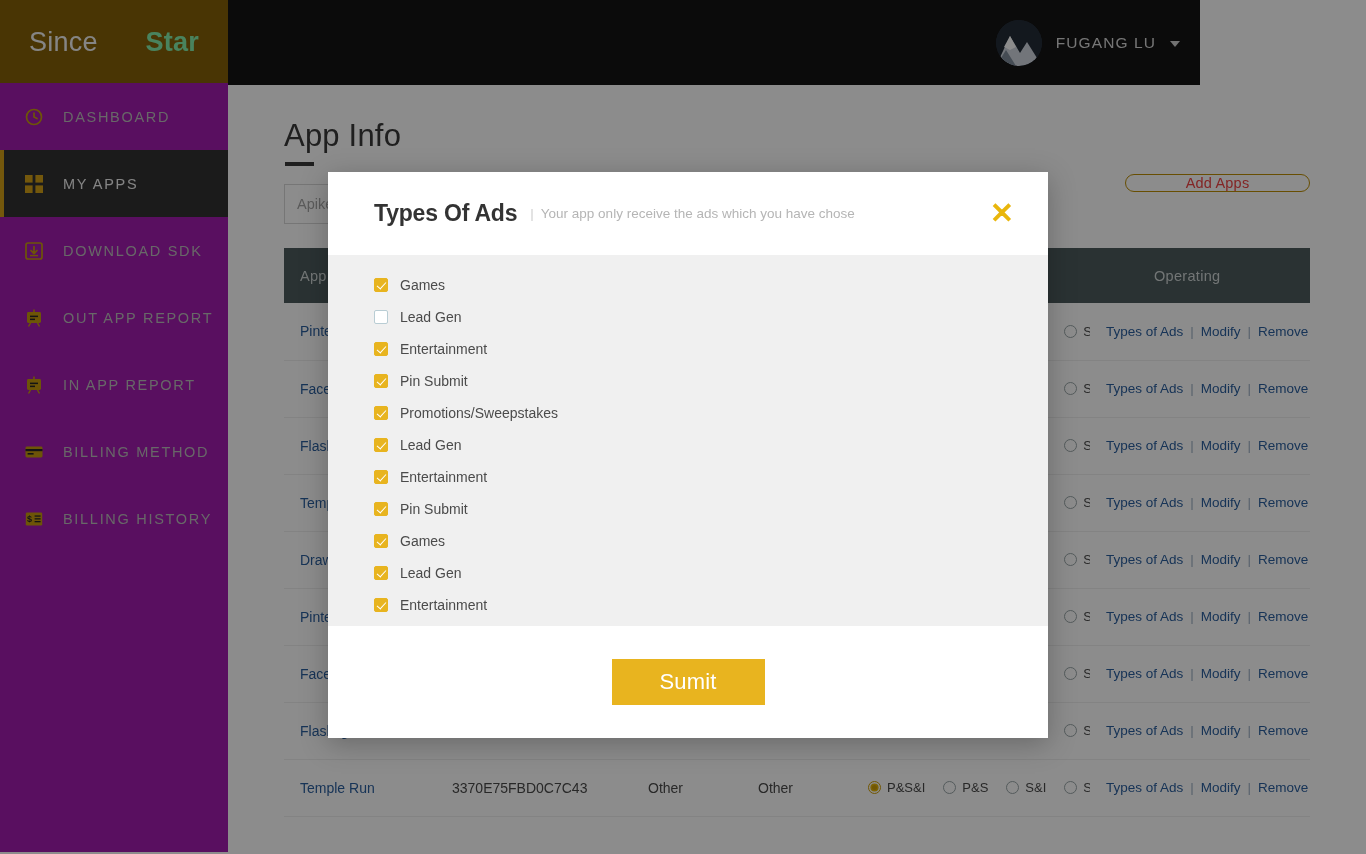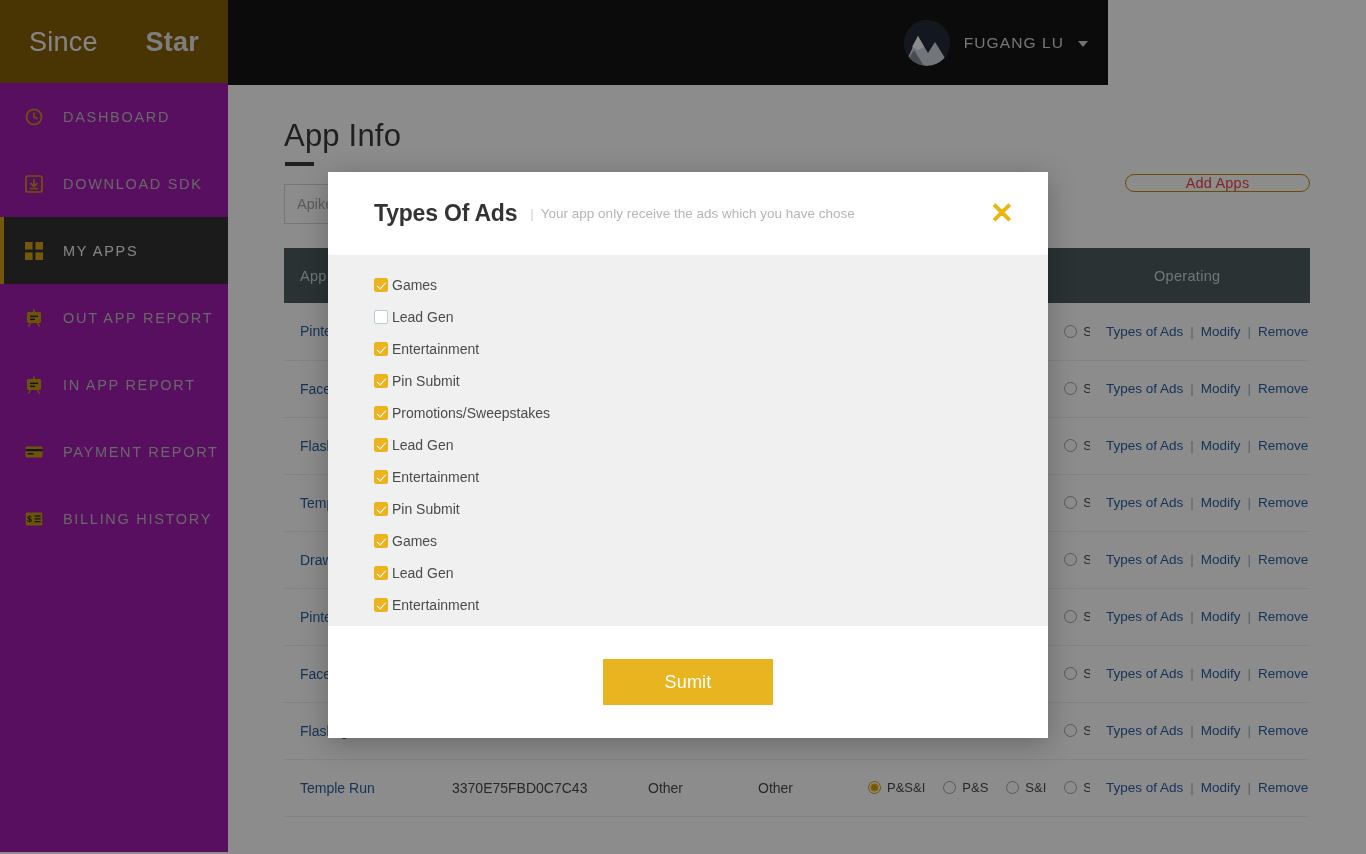--- a/index.html
+++ b/index.html
@@ -13,34 +13,34 @@
 
   
   #app {
     position: relative;
     width: 1366px; height: 854px;
   }
 
   
   .topbar {
     position: absolute; top: 0; left: 0;
-    width: 1108px; height: 85px;
+    width: 1200px; height: 85px;
     background: #141414;
     display: flex; align-items: center; gap: 18px;
   }
   .logo {
     width: 228px; height: 85px;
     background: #866209;
     display: flex; align-items: center; justify-content: center;
     font-size: 27px; letter-spacing: .2px;
     color: #fdfdfd;
     user-select: none;
   }
   .logo .l-since { font-weight: 300; color: #f2f2f2; }
-  .logo .l-star  { font-weight: 700; color: #e5e5e5; margin-left: 48px; }
+  .logo .l-star  { font-weight: 700; color: #86efac; margin-left: 48px; }
 
   .topbar-right {
     margin-left: auto;
     display: flex; align-items: center;
     gap: 14px;
     padding-right: 20px;
     height: 85px;
   }
   .avatar {
     width: 46px; height: 46px; border-radius: 50%;
@@ -251,21 +251,21 @@
     padding: 14px 0 10px 0;
     position: relative;
   }
   .modal-body::-webkit-scrollbar { width: 9px; }
   .modal-body::-webkit-scrollbar-track { background: #f0f0f0; }
   .modal-body::-webkit-scrollbar-thumb {
     background: #9b9b9b; border-radius: 5px;
   }
   .chk-row {
     display: flex; align-items: center;
-    gap: 4px;
+    gap: 12px;
     height: 32px;
     padding-left: 46px;
     cursor: pointer;
     text-align: center;
   }
   .chk-box {
     width: 14px; height: 14px;
     border-radius: 2px;
     flex: 0 0 auto;
     position: relative;
@@ -283,25 +283,25 @@
     transform: rotate(42deg);
   }
   .chk-lbl { font-size: 14px; color: #4b4b4b; }
   .modal-foot {
     height: 112px;
     background: #fff;
     display: flex; align-items: center; justify-content: center;
     flex: 0 0 auto;
   }
   .submit-btn {
-    width: 170px; height: 46px;
+    width: 153px; height: 46px;
     background: #e8b41f;
     border: none;
     color: #ffffff;
-    font-size: 18px;
+    font-size: 22px;
     font-family: "Liberation Sans", sans-serif;
     cursor: pointer;
     letter-spacing: .2px;
   }
 </style>
 </head>
 <body>
 
 <div id="app">
 
@@ -336,41 +336,41 @@
     <div class="nav-item">
       <span class="nav-ico">
         <svg width="18" height="18" viewBox="0 0 18 18">
             <circle cx="9" cy="9" r="7.5" fill="none" stroke="#c79b0e" stroke-width="1.7"></circle>
             <path d="M9 5 L9 9 L12 10.5" fill="none" stroke="#c79b0e" stroke-width="1.7" stroke-linecap="round"></path>
           </svg>
       </span>
       <span class="nav-label">DASHBOARD</span>
     </div>
 
-    <div class="nav-item">
-      <span class="nav-ico">
-        <svg width="18" height="18" viewBox="0 0 18 18">
-            <rect x="1" y="1" width="16" height="16" rx="2" fill="none" stroke="#c79b0e" stroke-width="1.7"></rect>
-            <path d="M9 4.5 L9 11 M6 8.5 L9 11.6 L12 8.5" fill="none" stroke="#c79b0e" stroke-width="1.7" stroke-linecap="round" stroke-linejoin="round"></path>
-            <path d="M5 13.6 L13 13.6" stroke="#c79b0e" stroke-width="1.5"></path>
-          </svg>
-      </span>
-      <span class="nav-label">DOWNLOAD SDK</span>
-    </div>
-
     <div class="nav-item active">
       <span class="nav-ico">
         <svg width="18" height="18" viewBox="0 0 18 18">
             <rect x="0" y="0" width="7.6" height="7.6" fill="#d4a017"></rect>
             <rect x="10.4" y="0" width="7.6" height="7.6" fill="#d4a017"></rect>
             <rect x="0" y="10.4" width="7.6" height="7.6" fill="#d4a017"></rect>
             <rect x="10.4" y="10.4" width="7.6" height="7.6" fill="#d4a017"></rect>
           </svg>
       </span>
       <span class="nav-label">MY APPS</span>
+    </div>
+
+    <div class="nav-item">
+      <span class="nav-ico">
+        <svg width="18" height="18" viewBox="0 0 18 18">
+            <rect x="1" y="1" width="16" height="16" rx="2" fill="none" stroke="#c79b0e" stroke-width="1.7"></rect>
+            <path d="M9 4.5 L9 11 M6 8.5 L9 11.6 L12 8.5" fill="none" stroke="#c79b0e" stroke-width="1.7" stroke-linecap="round" stroke-linejoin="round"></path>
+            <path d="M5 13.6 L13 13.6" stroke="#c79b0e" stroke-width="1.5"></path>
+          </svg>
+      </span>
+      <span class="nav-label">DOWNLOAD SDK</span>
     </div>
 
     <div class="nav-item">
       <span class="nav-ico">
         <svg width="18" height="18" viewBox="0 0 18 18">
             <rect x="2" y="3" width="14" height="11" rx="1.4" fill="#c79b0e"></rect>
             <path d="M9 0.5 L9 3" stroke="#c79b0e" stroke-width="1.6"></path>
             <rect x="5" y="6.6" width="8" height="1.5" fill="#262626"></rect>
             <rect x="5" y="9.6" width="5" height="1.5" fill="#262626"></rect>
             <path d="M5.5 14 L3.5 17.5 M12.5 14 L14.5 17.5" stroke="#c79b0e" stroke-width="1.5"></path>
@@ -393,21 +393,21 @@
     </div>
 
     <div class="nav-item">
       <span class="nav-ico">
         <svg width="18" height="18" viewBox="0 0 18 18">
             <rect x="0.5" y="3.5" width="17" height="11" rx="1.4" fill="#c79b0e"></rect>
             <rect x="0.5" y="6" width="17" height="2.2" fill="#262626"></rect>
             <rect x="2.6" y="10" width="6" height="1.6" fill="#262626"></rect>
           </svg>
       </span>
-      <span class="nav-label">PAYMENT REPORT</span>
+      <span class="nav-label">BILLING METHOD</span>
     </div>
 
     <div class="nav-item">
       <span class="nav-ico">
         <svg width="18" height="18" viewBox="0 0 18 18">
             <rect x="0.8" y="2.5" width="16.4" height="13" rx="1.3" fill="#c79b0e"></rect>
             <text x="4.6" y="12.4" font-family="Liberation Sans, sans-serif" font-size="9" font-weight="700" fill="#262626" text-anchor="middle">$</text>
             <rect x="9.6" y="5.4" width="6" height="1.3" fill="#262626"></rect>
             <rect x="9.6" y="8.2" width="6" height="1.3" fill="#262626"></rect>
             <rect x="9.6" y="11" width="6" height="1.3" fill="#262626"></rect>

